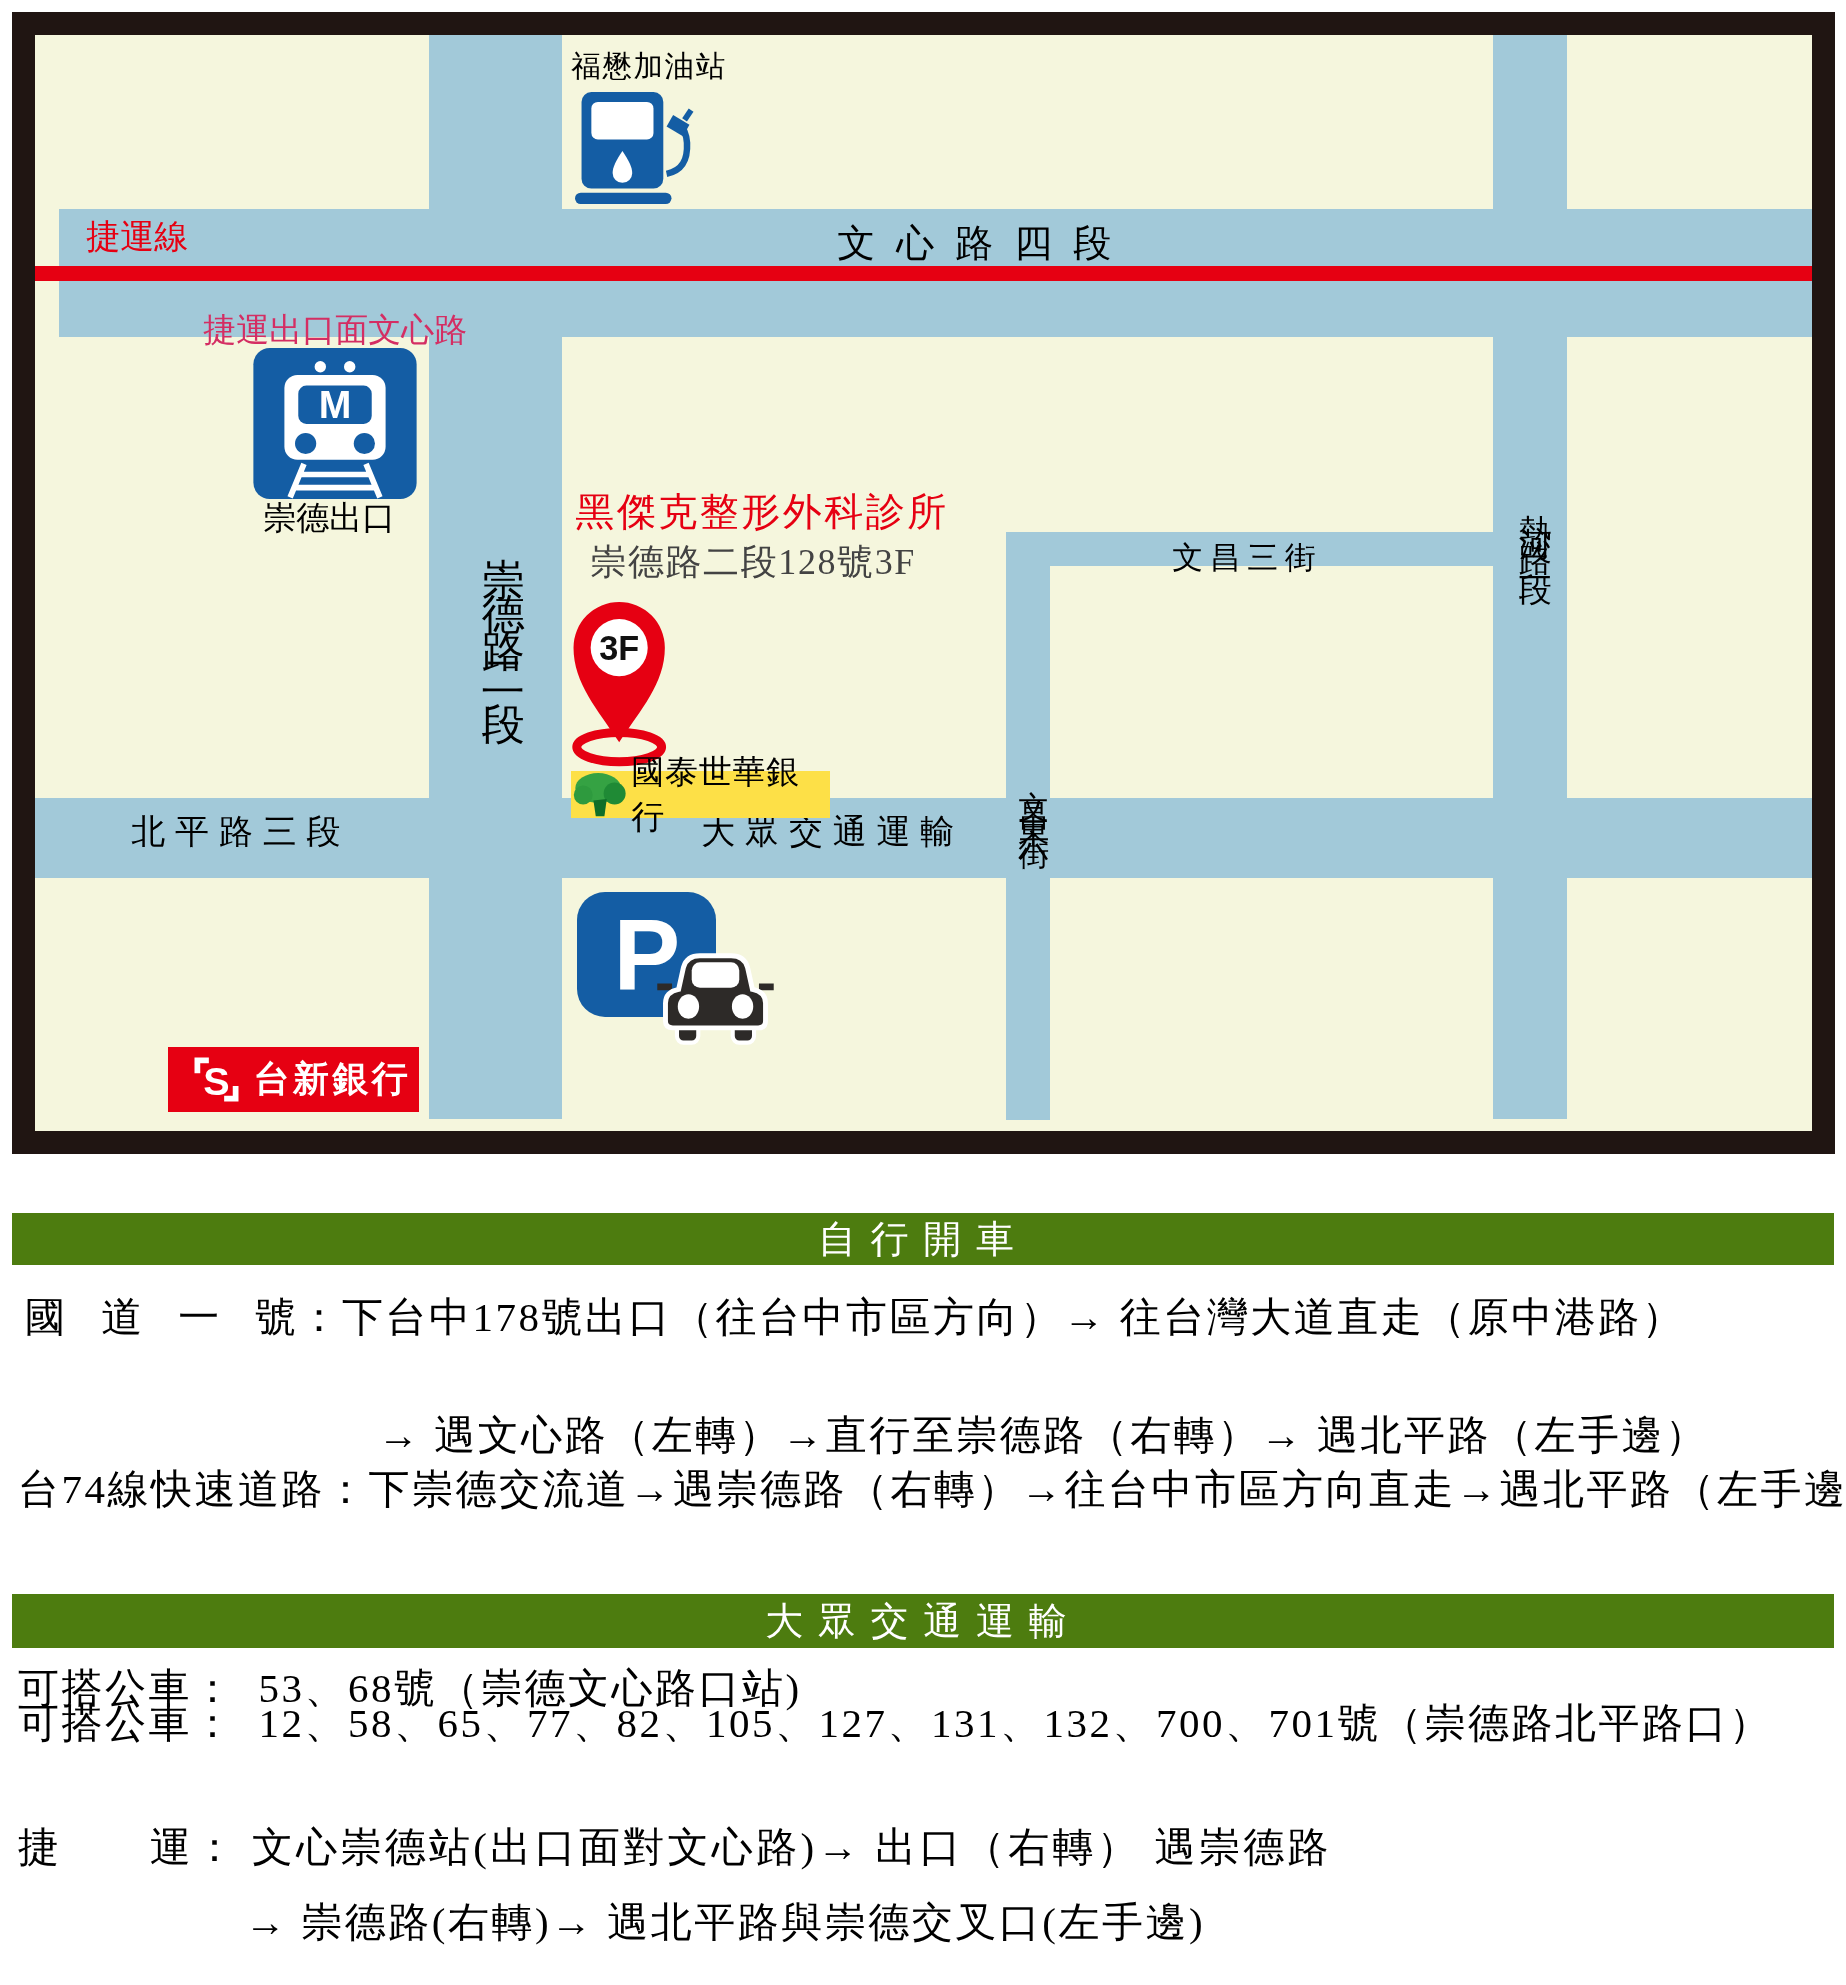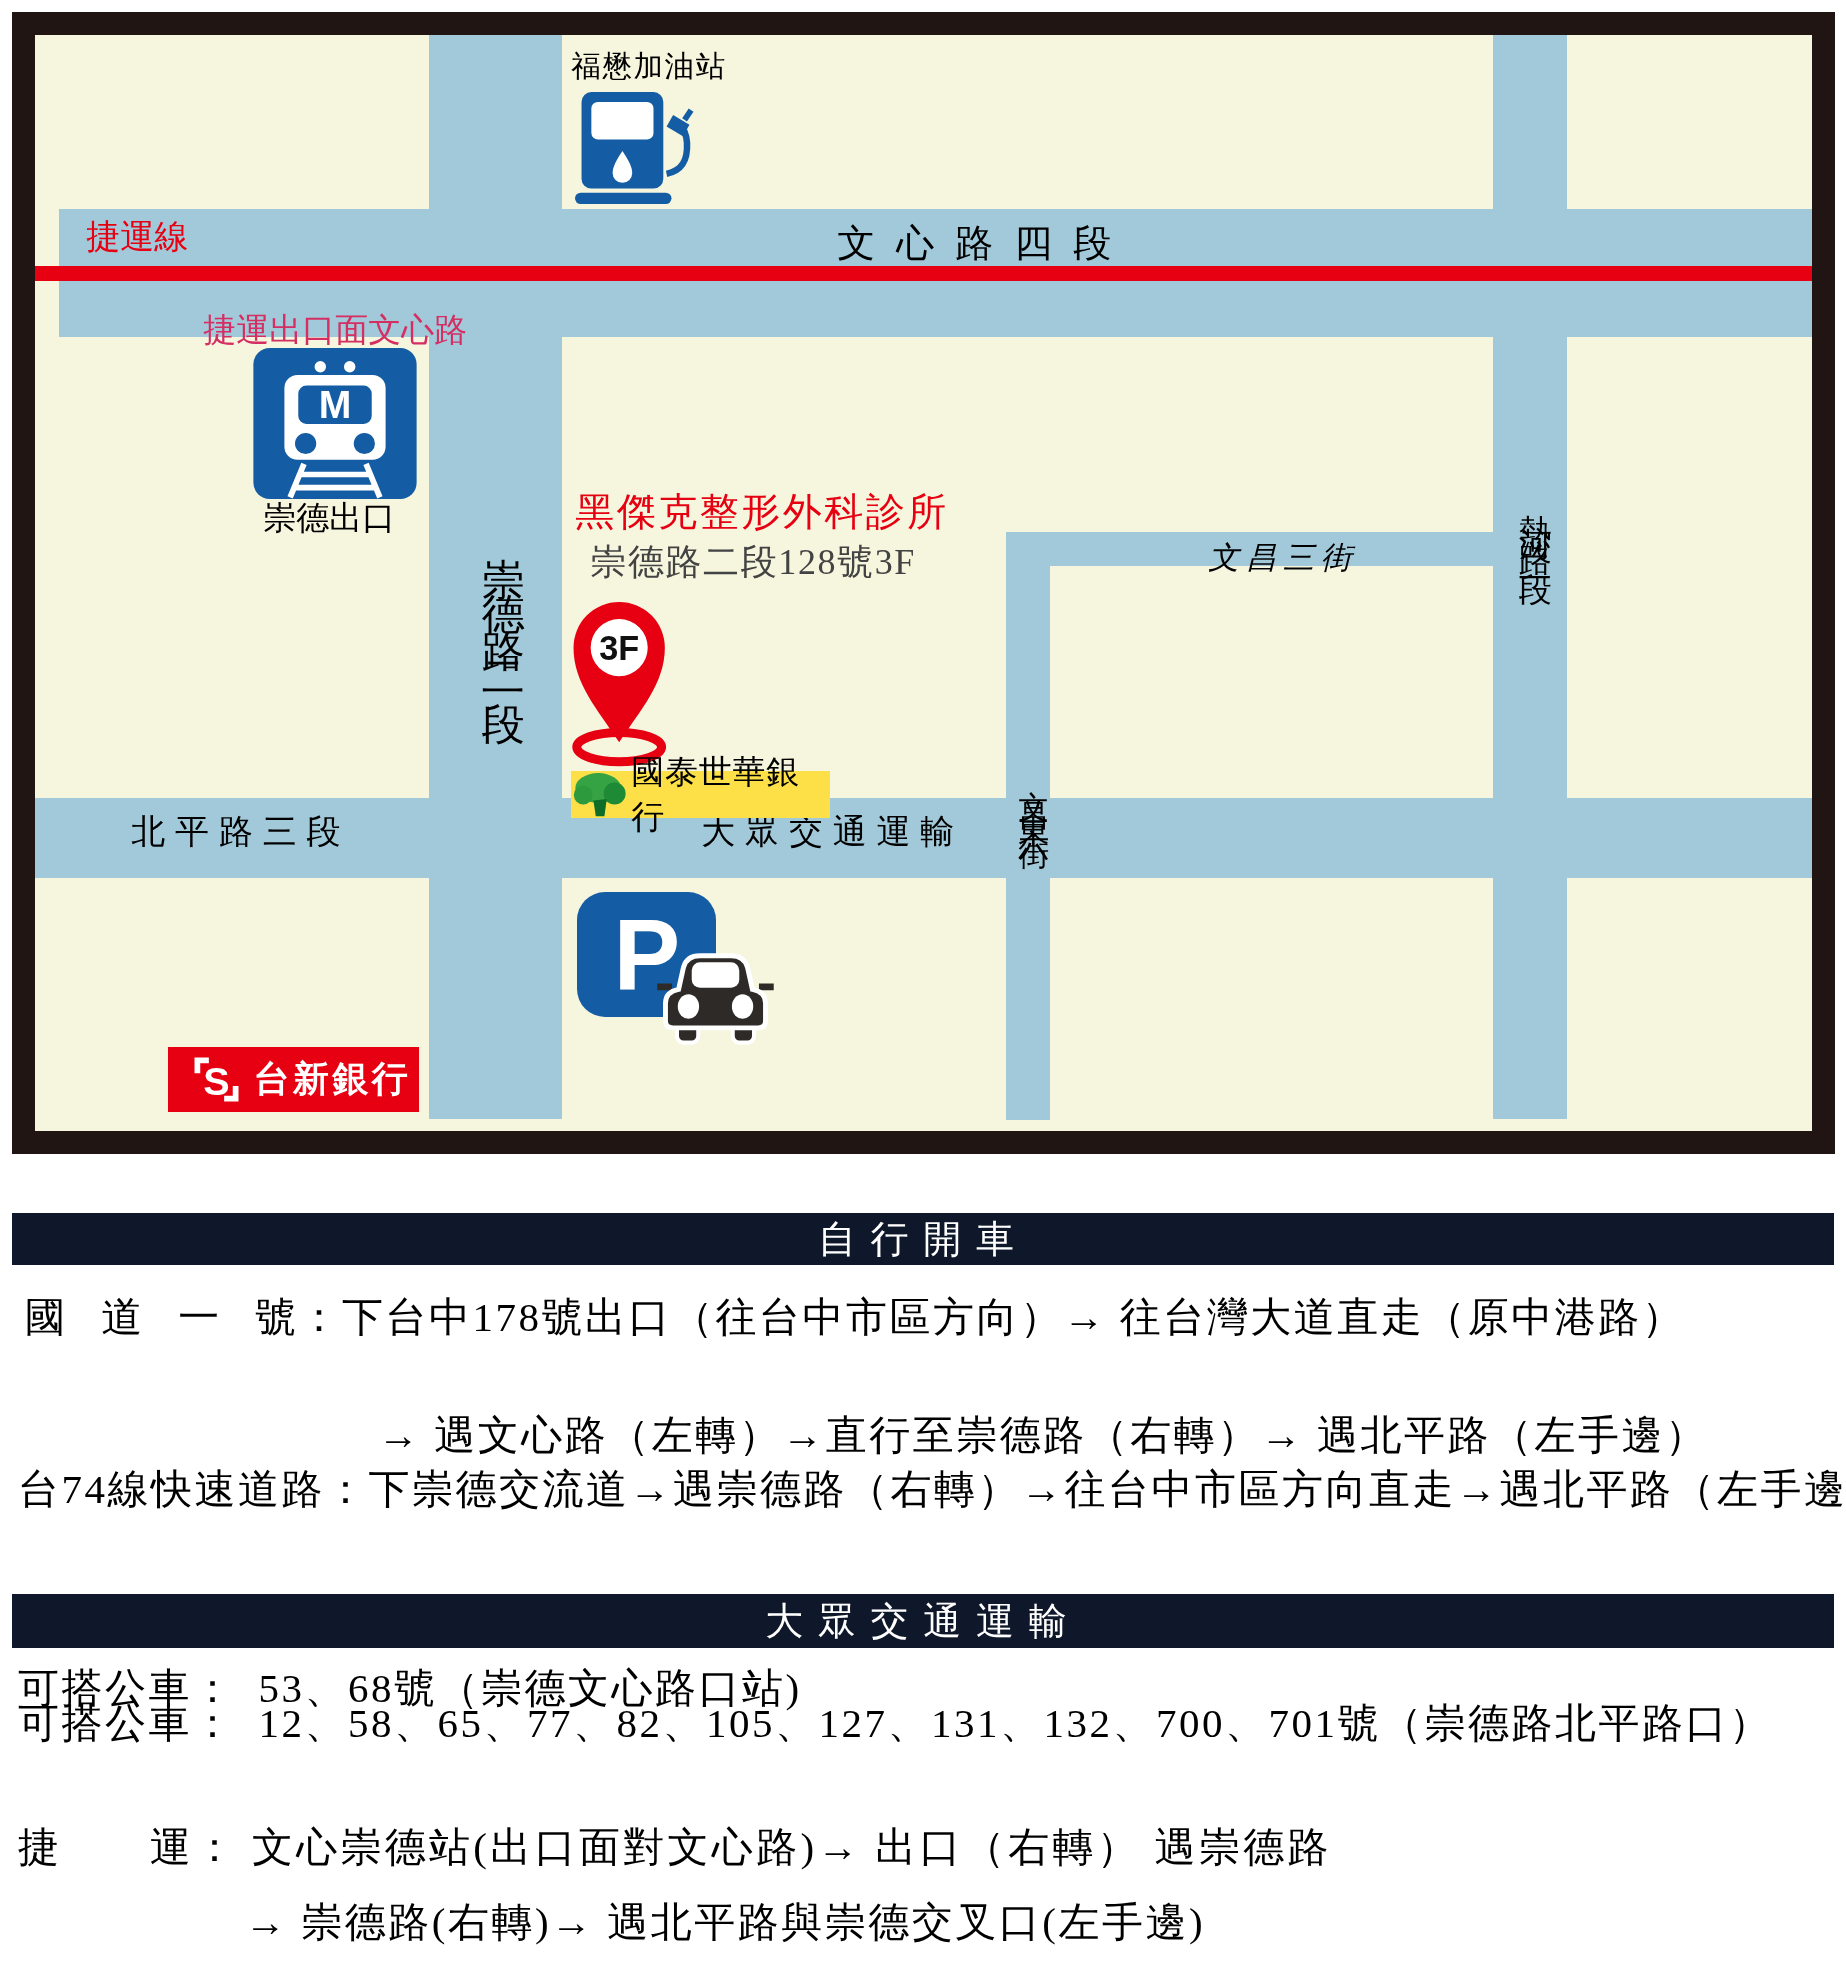--- a/index.html
+++ b/index.html
@@ -24,39 +24,39 @@
   .lbl-exitname{left:228px;top:465px;font-size:33px;}
   .lbl-gas{left:536px;top:14.7px;font-size:29.5px;letter-spacing:1.6px;}
   .clinic-name{left:540px;top:455px;font-size:39px;color:#e60012;letter-spacing:2.5px;}
   .clinic-addr{left:555px;top:507px;font-size:36px;color:#434343;letter-spacing:1.6px;}
   .vlbl{writing-mode:vertical-rl;text-orientation:upright;white-space:nowrap;}
   .v-chongde{left:439px;top:489px;font-size:43px;letter-spacing:36px;}
   .v-rehe{left:1477px;top:453px;font-size:33px;letter-spacing:14.7px;}
   .v-wce6{left:977px;top:731px;font-size:31px;letter-spacing:12.3px;}
   .lbl-bp3{left:96px;top:777px;font-size:34px;letter-spacing:9.8px;}
   .lbl-bp4{left:666px;top:777px;font-size:34px;letter-spacing:9.8px;}
-  .lbl-wc3{left:1173px;top:505px;font-size:31px;letter-spacing:6.5px;font-style:italic;}
+  .lbl-wc3{left:1137px;top:505px;font-size:31px;letter-spacing:6.5px;}
   .gas-pump{left:540px;top:57px;width:121px;height:113px;}
   .mrt-icon{left:218px;top:313px;width:164px;height:151px;}
   .pin{left:532px;top:552px;width:106px;height:180px;}
   .cathay{left:536px;top:736px;width:259px;height:47px;background:#fde047;
           display:flex;align-items:center;}
   .cathay svg{position:static;margin-left:1.6px;}
   .cathay-txt{position:static;font-size:33px;letter-spacing:0.8px;margin-left:3.3px;}
   .psign{left:542px;top:857px;width:139px;height:125px;background:#145da4;border-radius:28px;
          display:flex;align-items:center;justify-content:center;}
   .psign span{position:static;color:#fff;font:bold 100px "Liberation Sans","DejaVu Sans",sans-serif;}
   .car{left:619px;top:908px;width:123px;height:105px;}
   .taishin{left:133px;top:1012px;width:251px;height:65px;background:#e60012;
            display:flex;align-items:center;}
   .taishin svg{position:static;margin-left:23px;}
   .taishin-txt{position:static;color:#fff;margin-left:11.5px;
                font:bold 36px "Liberation Sans","DejaVu Sans",sans-serif;letter-spacing:3.3px;}
   
-  .graybar{position:absolute;left:12.3px;width:1822px;background:#0f172a;color:#fff;
+  .graybar{position:absolute;left:12.3px;width:1822px;background:#4d7c0f;color:#fff;
            text-align:center;font-size:38px;letter-spacing:14.7px;}
   .bar1{top:1213px;height:52px;line-height:52px;}
   .bar2{top:1594px;height:54px;line-height:54px;}
   .textline{position:absolute;font-size:41px;letter-spacing:2.5px;white-space:nowrap;}
   .drv1{left:24.5px;top:1290px;}
   .drv2{left:370px;top:1408px;margin-left:8px;}
   .drv3{left:18px;top:1462px;}
   .bus1{left:18px;top:1661px;}
   .bus2{left:18px;top:1696px;letter-spacing:2.5px;}
   .mrt1{left:18px;top:1820px;letter-spacing:3.3px;}

